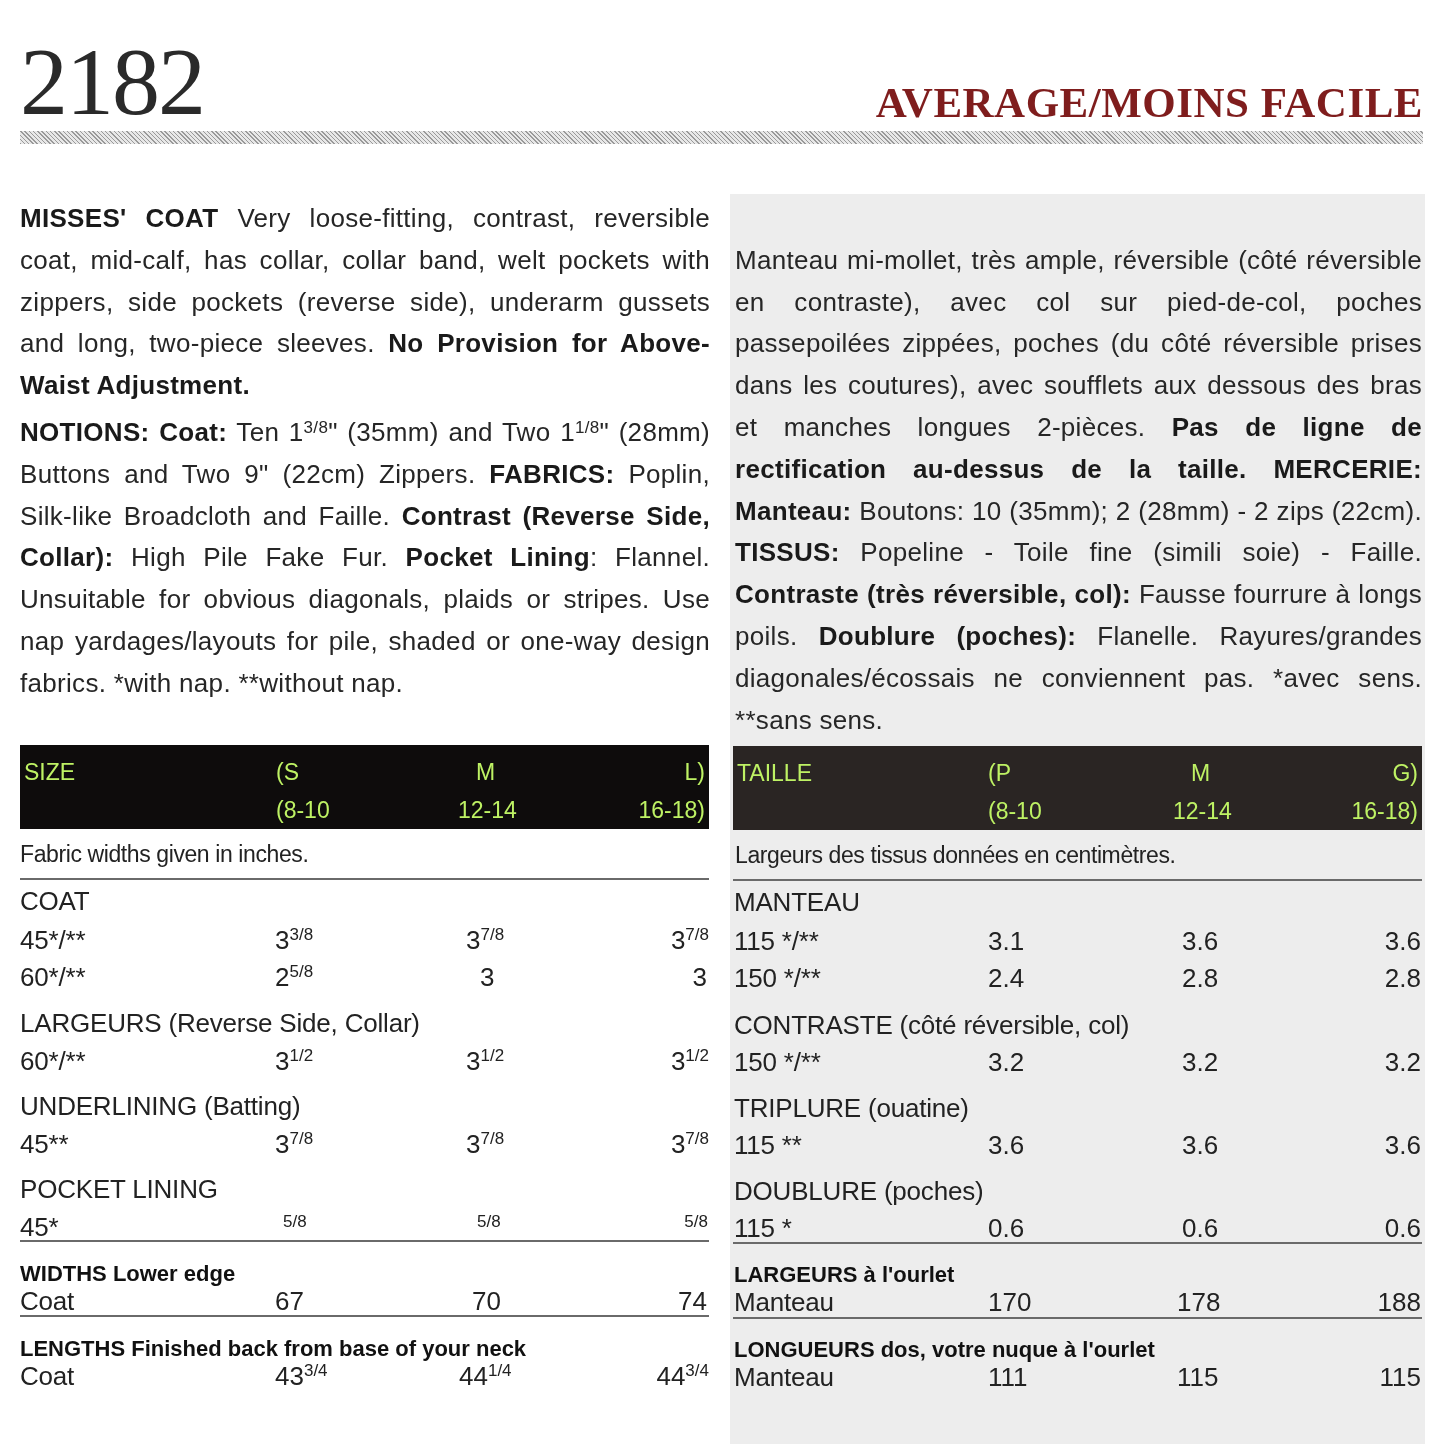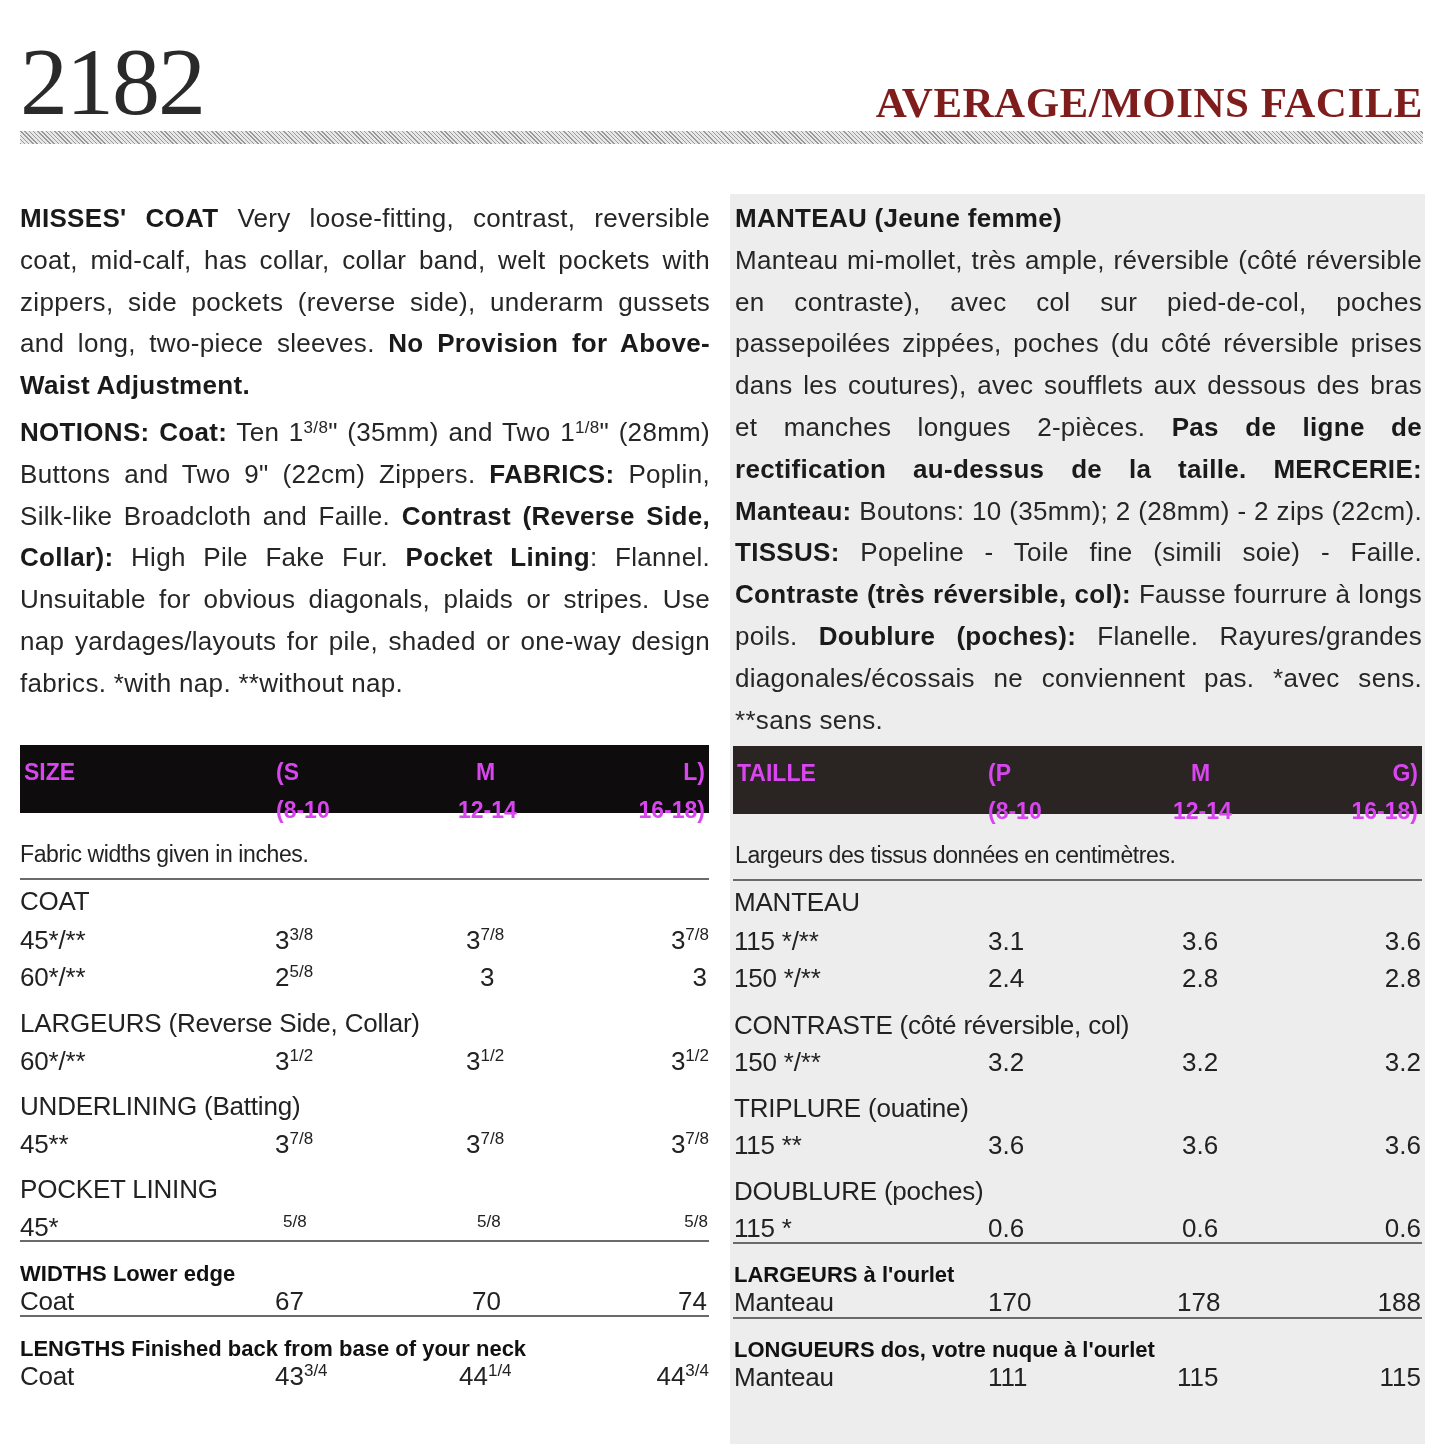--- a/index.html
+++ b/index.html
@@ -23,21 +23,21 @@
   .col-en { left:20px; width:690px; }
   .col-fr { left:730px; width:695px; background:#ededed; height:1250px; top:146px; }
   .col-fr .inner { padding:4px 3px 0 5px; }
   .para {
     font-size:26px; line-height:41.8px; text-align:justify; margin:0; color:#262626;
     letter-spacing:0.3px;
   }
   .para b { font-weight:bold; color:#1a1a1a; }
   .frac { font-size:17px; vertical-align:8px; }
   .size-bar {
-    position:absolute; height:68px; background:#0e0c0c; color:#d946ef; font-weight:bold;
+    position:absolute; height:84px; background:#0e0c0c; color:#bef264; font-weight:normal;
     font-size:23px;
   }
   .size-bar.en { left:20px; top:745px; width:689px; }
   .size-bar.fr { left:733px; top:746px; width:689px; background:#2a2523; }
   .size-bar span { position:absolute; }
   .note {
     position:absolute; font-size:23px; letter-spacing:-0.4px; color:#222;
   }
   .rule { position:absolute; height:2px; background:#6a6a6a; }
   .tbl-label { position:absolute; font-size:26px; color:#222; letter-spacing:-0.2px; }
@@ -63,21 +63,21 @@
     <span>Poplin, Silk-like Broadcloth and Faille.</span>
     <b>Contrast (Reverse Side, Collar):</b>
     <span>High Pile Fake Fur.</span>
     <b>Pocket Lining</b><span>: Flannel. Unsuitable for obvious diagonals, plaids or stripes. Use nap yardages/layouts for pile, shaded or one-way design fabrics. *with nap. **without nap.</span>
   </p>
 </div>
 
 <div class="col col-fr">
   <div class="inner">
     <p class="para">
-      <b>MANTEAU (Jeune femme)</b><br>
+      <br>
       <span>Manteau mi-mollet, très ample, réversible (côté réversible en contraste), avec col sur pied-de-col, poches passepoilées zippées, poches (du côté réversible prises dans les coutures), avec soufflets aux dessous des bras et manches longues 2-pièces.</span>
       <b>Pas de ligne de rectification au-dessus de la taille.</b>
       <b>MERCERIE: Manteau:</b>
       <span>Boutons: 10 (35mm); 2 (28mm) - 2 zips (22cm).</span>
       <b>TISSUS:</b>
       <span>Popeline - Toile fine (simili soie) - Faille.</span>
       <b>Contraste (très réversible, col):</b>
       <span>Fausse fourrure à longs poils.</span>
       <b>Doublure (poches):</b>
       <span>Flanelle. Rayures/grandes diagonales/écossais ne conviennent pas. *avec sens. **sans sens.</span>

